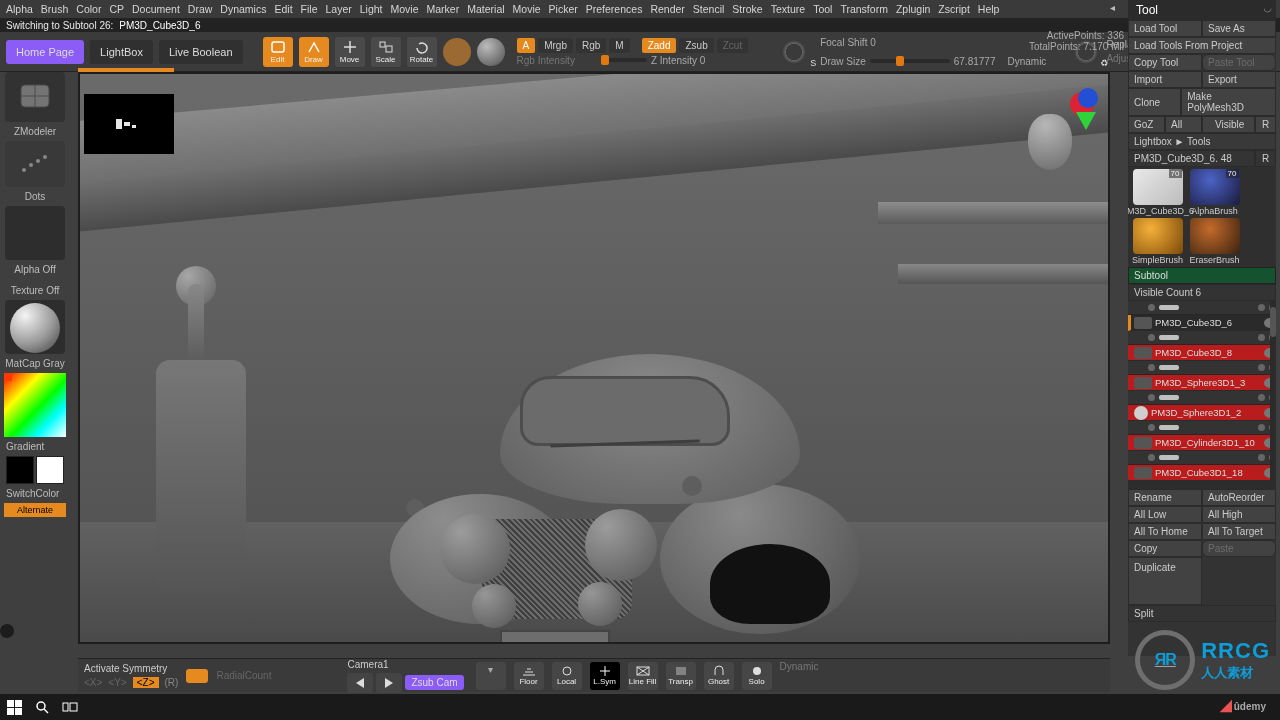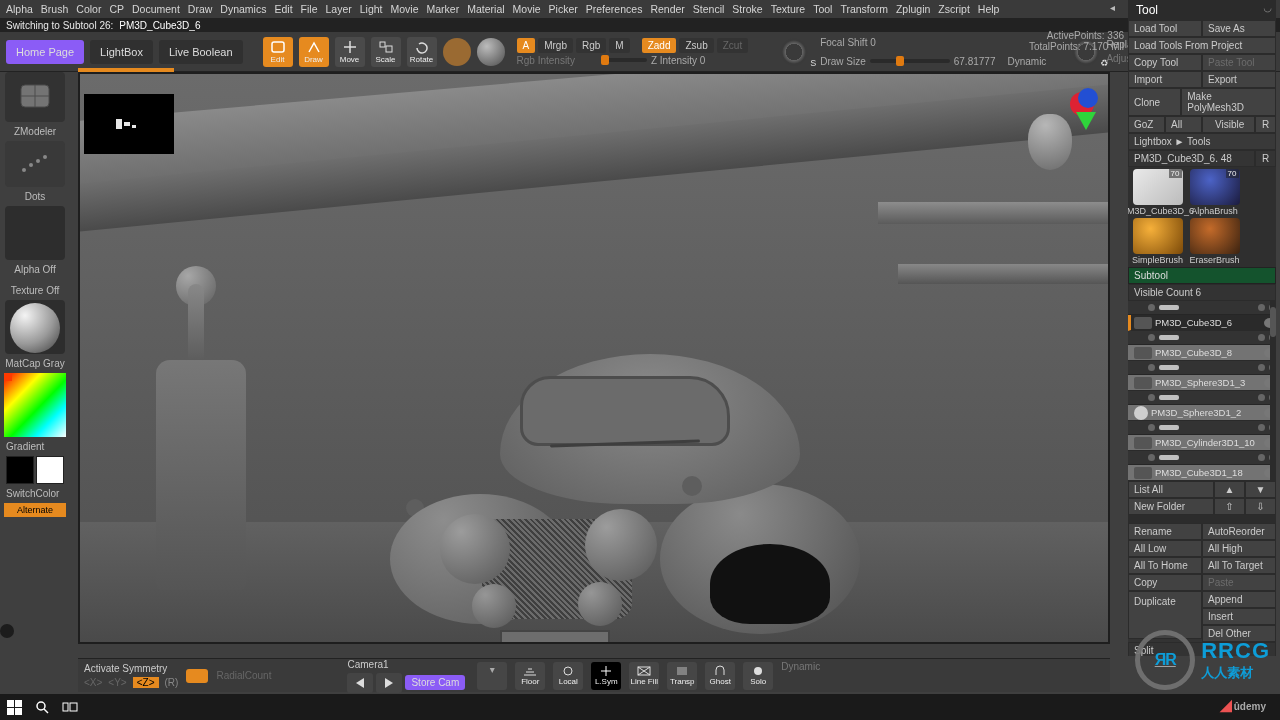--- a/index.html
+++ b/index.html
@@ -88,33 +88,33 @@
 .navcube .r { position:absolute; right:0; top:0; width:24px; height:24px; background:#d23; border-radius:50%; }
 .navcube .b { position:absolute; right:-4px; top:-4px; width:20px; height:20px; background:#224fd4; border-radius:50%; }
 .navcube .g { position:absolute; right:-2px; top:20px; width:0; height:0; border-left:10px solid transparent; border-right:10px solid transparent; border-top:18px solid #2fd43b; }
 .navhead { position:absolute; right:36px; top:40px; width:44px; height:56px; background:radial-gradient(circle at 40% 20%,#b7b7b7,#6a6a6a); border-radius:44% 44% 50% 50%; }
 
 
 .rightpanel { position:absolute; right:4px; top:20px; width:148px; background:#333; height:636px; overflow:hidden; }
 .rp-section { display:flex; flex-wrap:wrap; }
 .rp-btn { flex:1 1 50%; background:#424242; color:#ccc; font-size:10px; padding:2px 5px; border:1px solid #2b2b2b; text-align:left; cursor:pointer; min-height:15px; display:flex; align-items:center; }
 .rp-btn.full { flex:1 1 100%; }
-.rp-btn.dim { color:#6c6c6c; }
+.rp-btn.dim { color:#6c6c6c;border-radius:6px; }
 .rp-header { flex:1 1 100%; background:#14532d; color:#ddd; padding:2px 5px; font-size:10px; border:1px solid #222; }
 .rp-toolstrip { display:flex; flex-wrap:wrap; gap:2px; padding:2px; background:#2f2f2f; }
 .rp-tool { width:55px; display:flex; flex-direction:column; align-items:center; gap:1px; cursor:pointer; }
 .rp-tool .thumb { width:50px; height:36px; background:#3e3e3e; border-radius:4px; position:relative; overflow:hidden; }
 .rp-tool .thumb.simple { background:radial-gradient(circle at 35% 30%,#f6b03a,#7b4908);}
 .rp-tool .thumb.alpha  { background:radial-gradient(circle at 40% 30%,#4c63c7,#1b1b3d);}
 .rp-tool .thumb.erase  { background:radial-gradient(circle at 40% 30%,#c46b2a,#3a2210);}
 .rp-tool .thumb.mesh   { background:linear-gradient(135deg,#e9e9e9,#bcbcbc);}
 .rp-tool .nm { font-size:9px; color:#ccc; text-align:center; white-space:nowrap; }
 .rp-tool .badge { position:absolute; top:0; right:1px; font-size:8px; color:#eee; background:#2228; padding:0 2px; }
 
-.subtool-row { display:flex; align-items:center; height:16px; background:#737373; border-bottom:1px solid #2a2a2a; padding-left:6px; gap:3px; cursor:pointer; }
+.subtool-row { display:flex; align-items:center; height:16px; background:#b91c1c; border-bottom:1px solid #2a2a2a; padding-left:6px; gap:3px; cursor:pointer; }
 .subtool-row.sel { background:#2a2a2a; border-left:3px solid #e68a1f; padding-left:3px; }
 .subtool-row .sw { width:18px; height:12px; background:#555; border-radius:2px; }
 .subtool-row .nm { font-size:9.5px; color:#ddd; flex:1; white-space:nowrap; overflow:hidden; }
 .subtool-row .eye { width:12px; height:10px; background:#777; border-radius:50%; }
 .subtool-ctrl { display:flex; align-items:center; height:14px; background:#333; border-bottom:1px solid #262626; padding-left:20px; gap:4px; }
 .subtool-ctrl .dot { width:7px; height:7px; border-radius:50%; background:#666; }
 .subtool-ctrl .bar { width:20px; height:5px; background:#bfbfbf; border-radius:2px; }
 
 
 .bottombar { position:absolute; left:78px; bottom:28px; width:1032px; height:34px; background:#3a3a3a; border-top:1px solid #222; display:flex; align-items:center; padding:0 6px; gap:8px;text-align:center; }
@@ -494,46 +494,33 @@
     <div class="subtool-row">
         <div class="sw"></div>
         <span class="nm">PM3D_Cube3D1_18</span>
         <div class="eye"></div>
       </div>
     <div class="thin-scroll">
         <div class="th" style="top:6px; height:30px;"></div>
       </div>
   </div>
 
-  <div class="rp-section">
-    <div class="rp-btn" style="flex:0 0 58%;">List All</div>
-    <div class="rp-btn" style="flex:0 0 21%; justify-content:center;">▲</div>
-    <div class="rp-btn" style="flex:0 0 21%; justify-content:center;">▼</div>
-    <div class="rp-btn" style="flex:0 0 58%;">New Folder</div>
-    <div class="rp-btn" style="flex:0 0 21%; justify-content:center;">⇧</div>
-    <div class="rp-btn" style="flex:0 0 21%; justify-content:center;">⇩</div>
-  </div>
 
   <div style="height:8px; background:#2c2c2c;"></div>
 
   <div class="rp-section">
     <div class="rp-btn">Rename</div>
     <div class="rp-btn">AutoReorder</div>
     <div class="rp-btn">All Low</div>
     <div class="rp-btn">All High</div>
     <div class="rp-btn">All To Home</div>
     <div class="rp-btn">All To Target</div>
     <div class="rp-btn">Copy</div>
     <div class="rp-btn dim">Paste</div>
     <div class="rp-btn" style="flex:0 0 50%; height:48px; align-items:flex-start; padding-top:4px;">Duplicate</div>
-    <div style="flex:0 0 50%; display:flex; flex-direction:column;">
-      <div class="rp-btn full">Append</div>
-      <div class="rp-btn full">Insert</div>
-      <div class="rp-btn full">Del Other</div>
-    </div>
     <div class="rp-btn full" style="background:#333;">Split</div>
 
   </div>
 </div>
 
 <div class="bottombar">
   <div class="grp" style="flex-direction:column; align-items:flex-start;">
     <span class="bb-label">Activate Symmetry</span>
     <div style="display:flex; gap:6px; align-items:center;">
       <span style="color:#666;">&lt;X&gt;</span>
@@ -549,21 +536,21 @@
 
   <div class="grp" style="flex-direction:column; align-items:flex-start;">
     <span class="bb-label">Camera1</span>
     <div class="grp">
       <div class="bb-play">
           <div class="bb-triangle-l"></div>
         </div>
       <div class="bb-play">
           <div class="bb-triangle-r"></div>
         </div>
-      <div class="btn small">Store Cam</div>
+      <div class="btn small">Zsub Cam</div>
     </div>
   </div>
 
   <div class="bb-box" style="margin-left:4px; position:relative;">
     <span style="position:absolute; top:2px;">▾</span>
   </div>
 
   <div class="bb-box">
     <svg width="16" height="12">
         <path d="M2 10h12M4 7h8M6 4h4" stroke="#ddd"></path>

